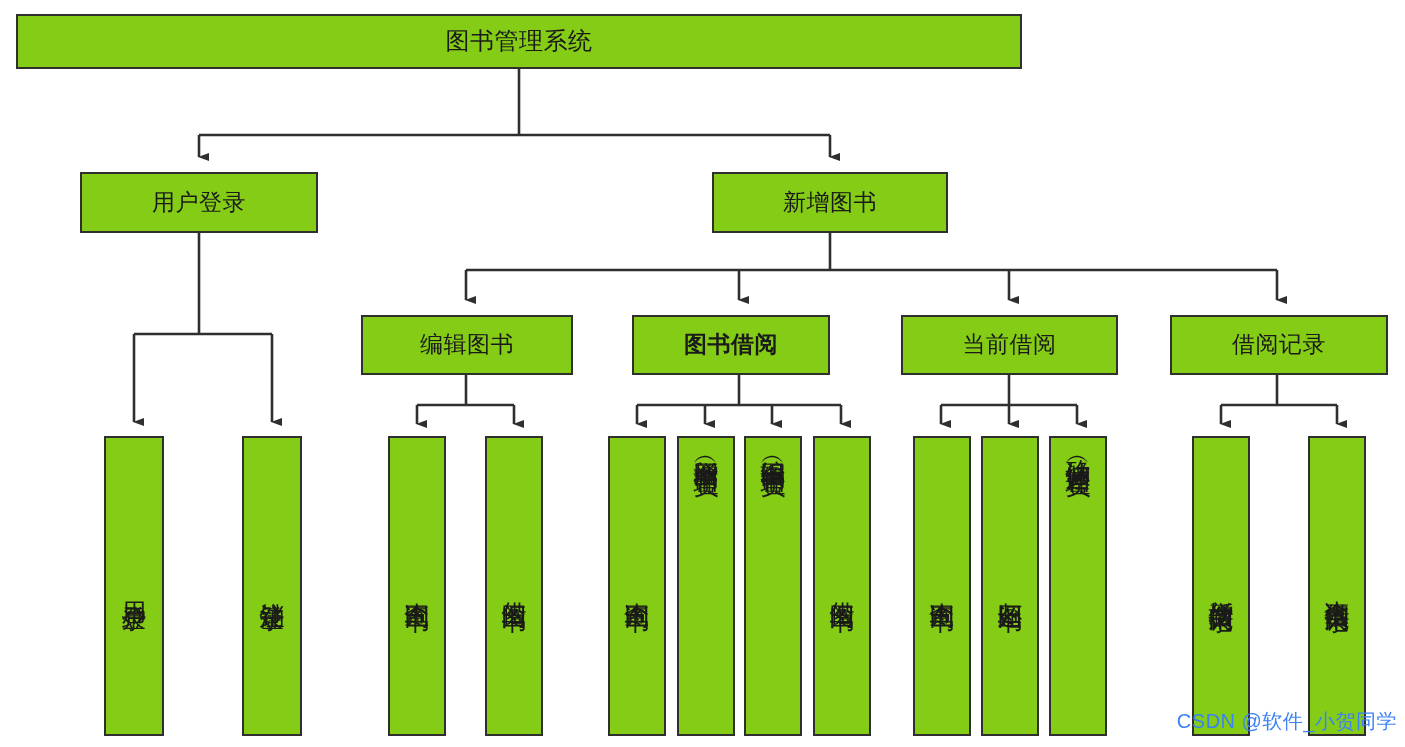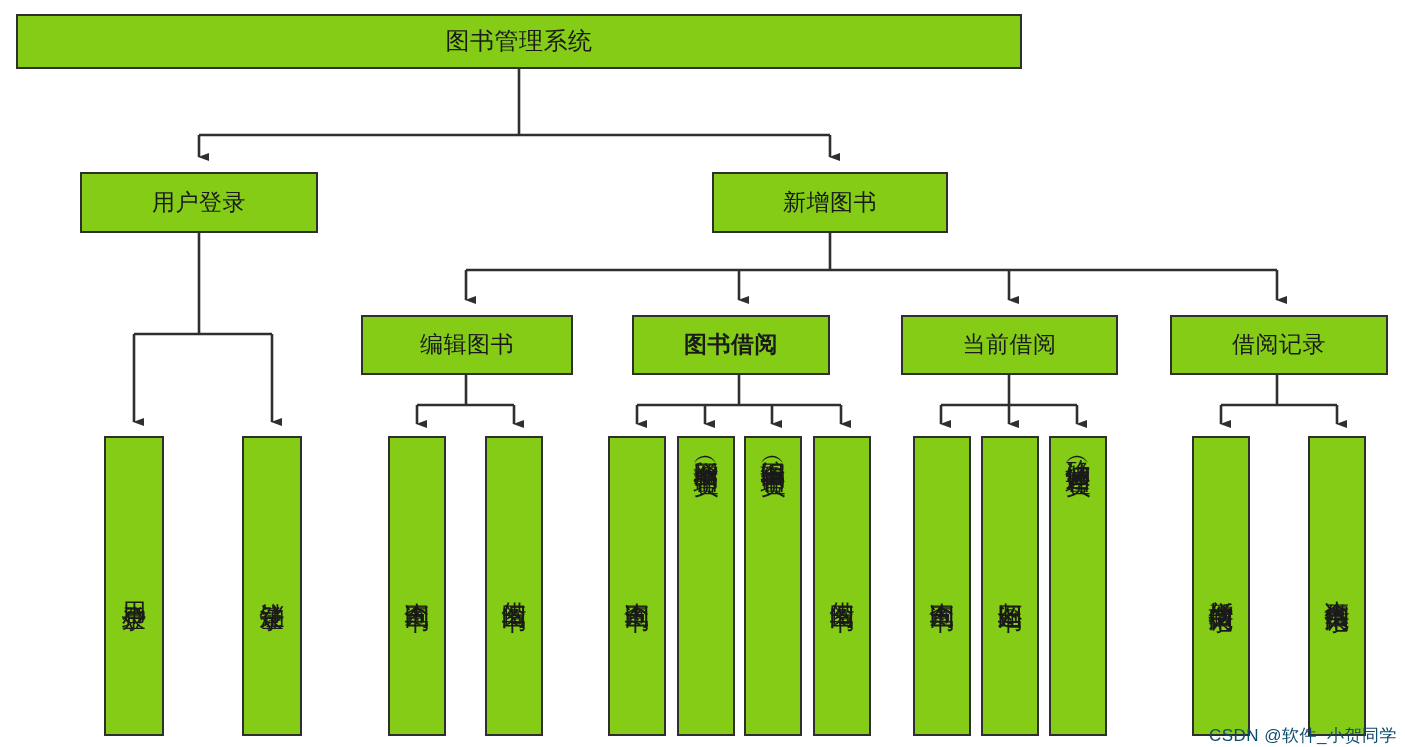--- a/index.html
+++ b/index.html
@@ -65,23 +65,23 @@
     letter-spacing: 2px;
     white-space: nowrap;
   }
   .node.vert.centered {
     align-items: center;
     padding-top: 0;
   }
   #watermark {
     position: absolute;
     right: 8px;
-    bottom: 0;
-    font-size: 17px;
-    color: #0c4a6e;
+    bottom: 12px;
+    font-size: 20px;
+    color: #3b82f6;
     letter-spacing: 0.5px;
     z-index: 5;
     white-space: nowrap;
   }
 </style>
 </head>
 <body>
 
 <div id="diagram-root">
 

